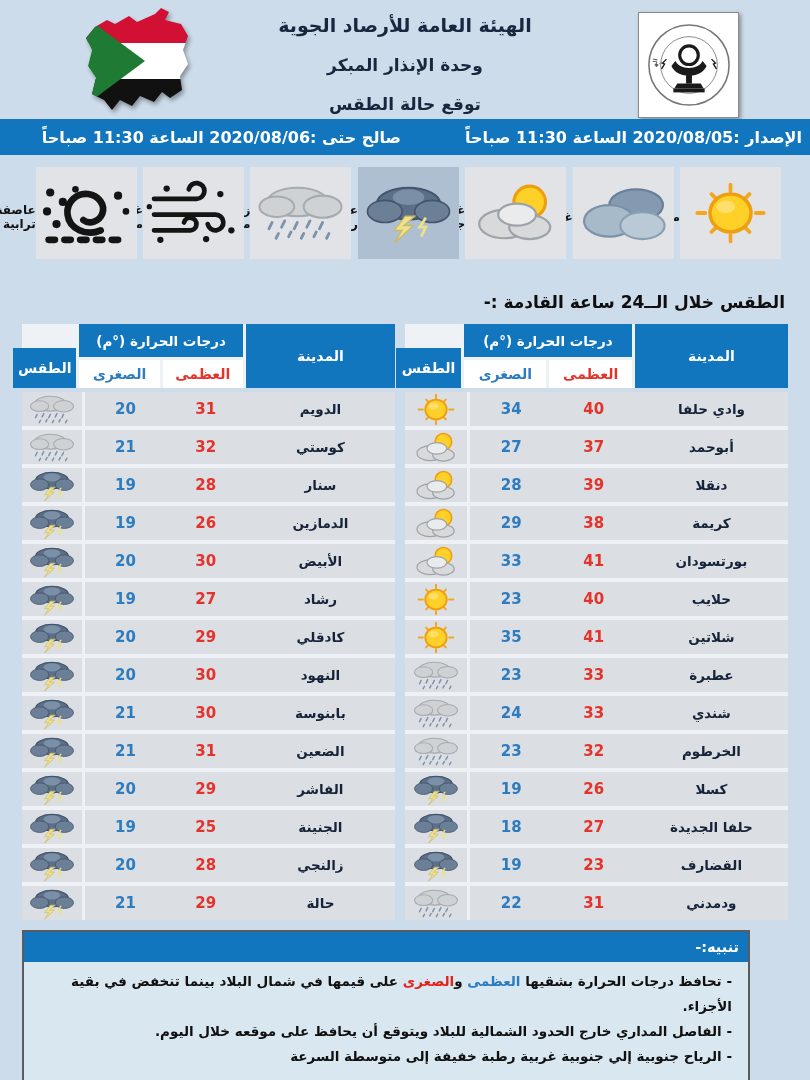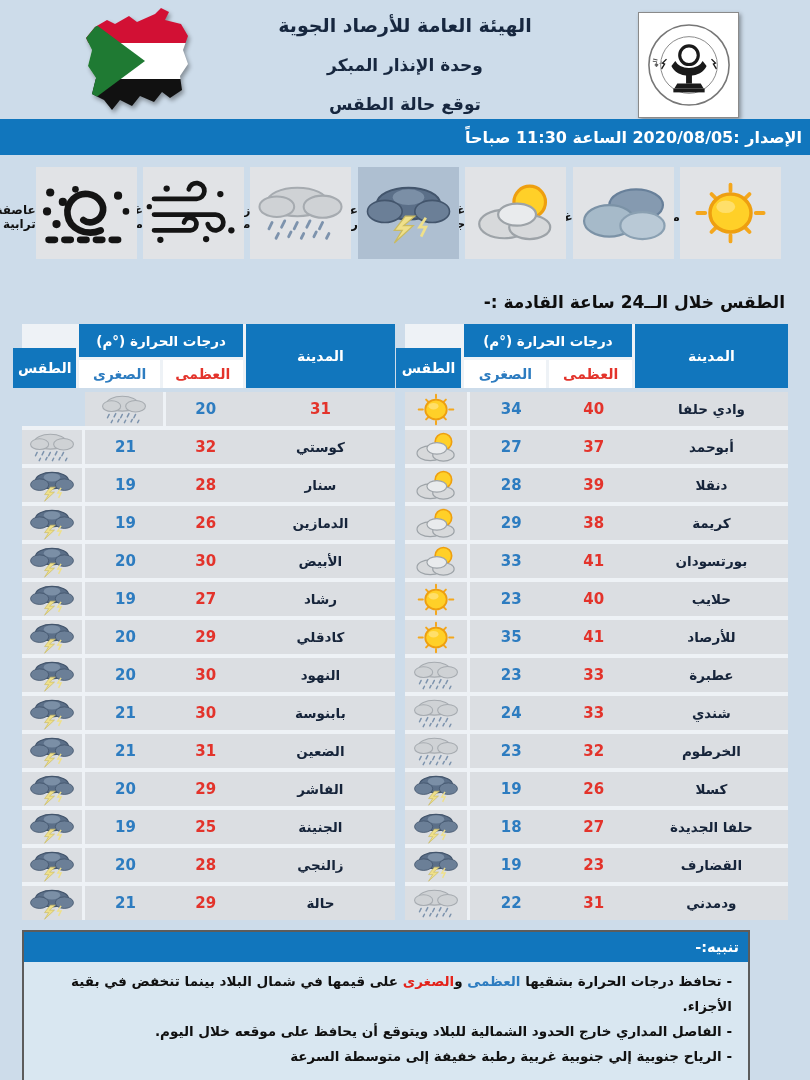--- a/index.html
+++ b/index.html
@@ -115,20 +115,21 @@
       <rect x="42" y="53" width="6" height="11" fill="#1a1a1a"></rect>
       <path d="M33 64 h24 l3 5 H30 z" fill="#1a1a1a"></path>
       <rect x="29" y="69" width="32" height="4" fill="#1a1a1a"></rect>
       <path d="M17 49 l3 -5 -2 -1 4 -4" fill="none" stroke="#1a1a1a" stroke-width="1.4"></path>
       <path d="M73 49 l-3 -5 2 -1 -4 -4" fill="none" stroke="#1a1a1a" stroke-width="1.4"></path>
     </svg>
   </div>
 
   <div class="issue-bar">
     <span>الإصدار :2020/08/05 الساعة 11:30 صباحاً</span>
+    <span>صالح حتى :2020/08/06 الساعة 11:30 صباحاً</span>
   </div>
 
   <div class="legend">
       <div class="tile">
     <div class="tile-icon wx-light">
           <span class="icon-wrap">
             <svg viewBox="0 0 64 40">
     <g stroke="#f4a71d" stroke-width="2.4" stroke-linecap="round">
       <path d="M32 2v4M32 34v4M16 20h-5M48 20h5M20 8l3.5 3.5M40.5 28.5L44 32M20 32l3.5-3.5M40.5 11.5L44 8"></path>
     </g>
@@ -351,21 +352,21 @@
     <g stroke="#f4a71d" stroke-width="2.4" stroke-linecap="round">
       <path d="M32 2v4M32 34v4M16 20h-5M48 20h5M20 8l3.5 3.5M40.5 28.5L44 32M20 32l3.5-3.5M40.5 11.5L44 8"></path>
     </g>
     <ellipse cx="32" cy="20" rx="13" ry="12" fill="#ffd028" stroke="#ee9f10" stroke-width="2.2"></ellipse>
     <ellipse cx="29" cy="16" rx="6" ry="4" fill="#ffe27a" opacity="0.8"></ellipse>
   </svg>
             </span>
           </div>
   </div>
         <div class="trow">
-    <div class="cell c-city">للأرصاد</div>
+    <div class="cell c-city">شلاتين</div>
     <div class="cell c-max">41</div>
     <div class="cell c-min">35</div>
     <div class="cell c-wx wx-light">
             <span class="icon-wrap">
               <svg viewBox="0 0 64 40">
     <g stroke="#f4a71d" stroke-width="2.4" stroke-linecap="round">
       <path d="M32 2v4M32 34v4M16 20h-5M48 20h5M20 8l3.5 3.5M40.5 28.5L44 32M20 32l3.5-3.5M40.5 11.5L44 8"></path>
     </g>
     <ellipse cx="32" cy="20" rx="13" ry="12" fill="#ffd028" stroke="#ee9f10" stroke-width="2.2"></ellipse>
     <ellipse cx="29" cy="16" rx="6" ry="4" fill="#ffe27a" opacity="0.8"></ellipse>
@@ -506,20 +507,21 @@
   <div class="wtable" id="left-table">
     <div class="thead">
       <div class="th th-city">المدينة</div>
       <div class="th th-temps">درجات الحرارة (°م)</div>
       <div class="th th-max">العظمى</div>
       <div class="th th-min">الصغرى</div>
       <div class="th th-wx">الطقس</div>
     </div>
     <div class="tbody">
         <div class="trow">
+    <div class="cell c-city">الدويم</div>
     <div class="cell c-max">31</div>
     <div class="cell c-min">20</div>
     <div class="cell c-wx wx-light">
             <span class="icon-wrap">
               <svg viewBox="0 0 64 40">
     <g fill="#cfd2d5" stroke="#a6abb0" stroke-width="1.3">
       <ellipse cx="30" cy="13" rx="19" ry="9"></ellipse>
       <ellipse cx="46" cy="16" rx="12" ry="7"></ellipse>
       <ellipse cx="17" cy="16" rx="11" ry="6.5"></ellipse>
     </g>

